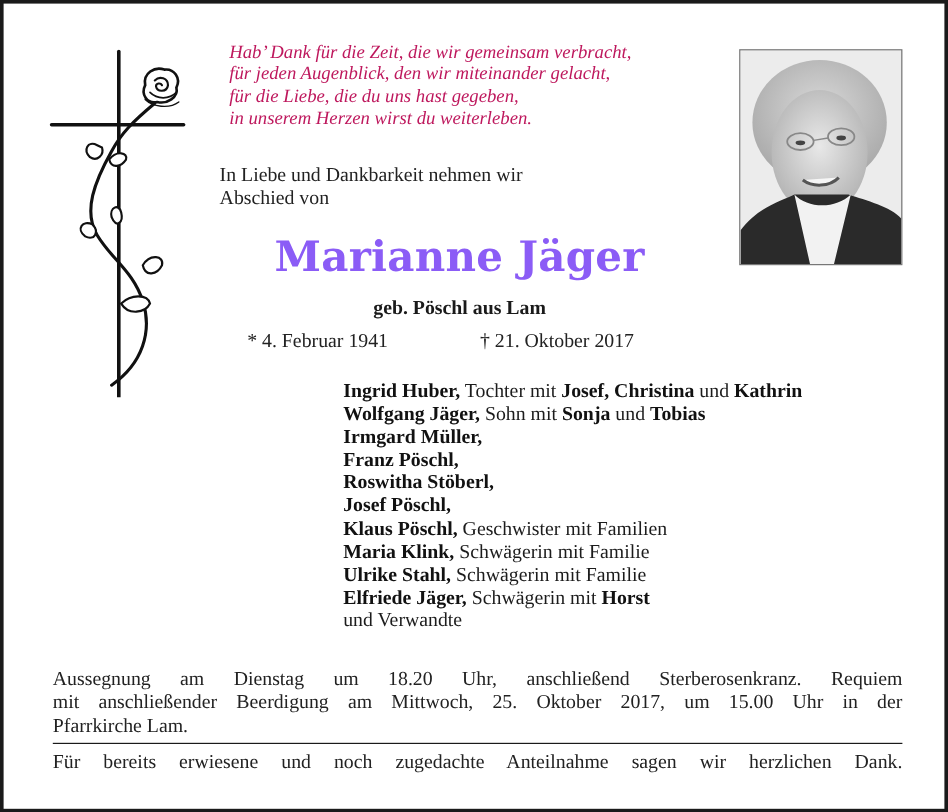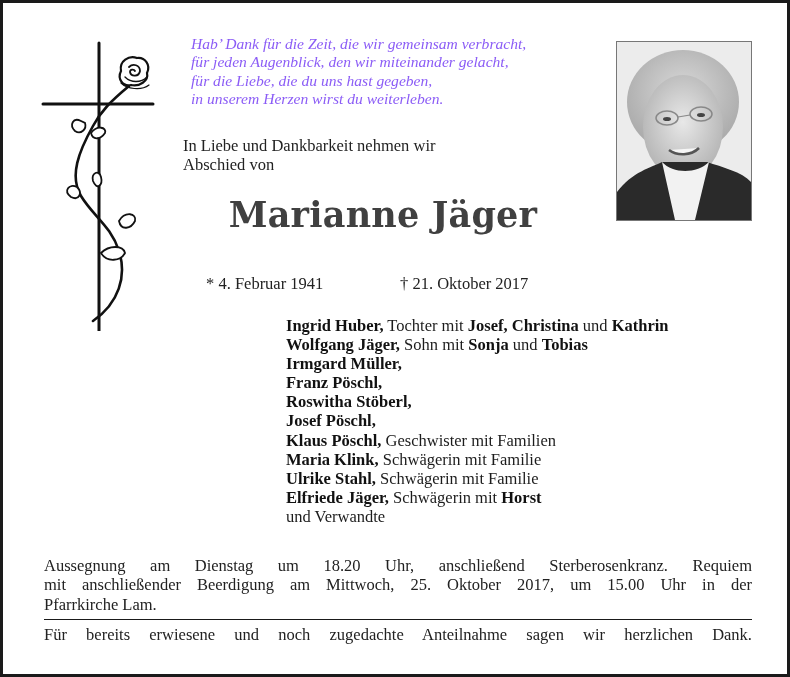--- a/index.html
+++ b/index.html
@@ -6,36 +6,36 @@
   body { width: 790px; height: 677px; position: relative; overflow: hidden; }
   .card {
     position: absolute; left: 0; top: 0; width: 790px; height: 677px;
     box-sizing: border-box; border: 3px solid #1a1a1a; background: #fff;
     font-family: "DejaVu Serif", "Liberation Serif", serif; color: #1c1c1c;
   }
   .cross { position: absolute; left: 38px; top: 38px; width: 118px; height: 290px; }
   .poem {
     position: absolute; left: 188px; top: 32px; width: 420px;
     font-family: "Liberation Serif", "DejaVu Serif", serif; font-style: italic;
-    font-size: 15.6px; line-height: 18.3px; color: #8b5cf6;
+    font-size: 15.6px; line-height: 18.3px; color: #be185d;
   }
   .poem div { white-space: nowrap; }
   .photo {
     position: absolute; left: 613px; top: 38px; width: 136px; height: 180px;
     box-sizing: border-box; border: 1px solid #777; overflow: hidden; background: #e9e9e9;
   }
   .intro {
     position: absolute; left: 180px; top: 133px; width: 400px; 
     font-family: "Liberation Serif", "DejaVu Serif", serif;
     font-size: 16.5px; line-height: 19px; color: #222;
   }
   .name {
     position: absolute; left: 180px; top: 190px; width: 400px; text-align: center;
     font-family: "DejaVu Serif", serif; font-weight: bold;
-    font-size: 35px; line-height: 44px; color: #404040; letter-spacing: 0.2px;
+    font-size: 35px; line-height: 44px; color: #8b5cf6; letter-spacing: 0.2px;
   }
   .maiden {
     position: absolute; left: 180px; top: 244px; width: 400px; text-align: center;
     font-family: "Liberation Serif", serif; font-weight: bold;
     font-size: 16.5px; line-height: 20px; color: #1a1a1a;
   }
   .dates {
     position: absolute; top: 271px; font-family: "Liberation Serif", serif;
     font-size: 16.5px; line-height: 20px; color: #222; white-space: nowrap;
   }
@@ -124,20 +124,21 @@
       <path d="M52 108 C60 114, 74 114, 82 106" stroke="#555" stroke-width="2.5" fill="#f6f6f6"></path>
     </svg>
   </div>
 
   <div class="intro">
     <div>In Liebe und Dankbarkeit nehmen wir</div>
     <div>Abschied von</div>
   </div>
 
   <div class="name">Marianne Jäger</div>
+  <div class="maiden">geb. Pöschl aus Lam</div>
 
   <div class="dates born">* 4. Februar 1941</div>
   <div class="dates died">† 21. Oktober 2017</div>
 
   <div class="mourners">
     <div class="row">
       <b>Ingrid Huber,</b><span> Tochter mit </span><b>Josef, Christina</b><span> und </span><b>Kathrin</b>
     </div>
     <div class="row">
       <b>Wolfgang Jäger,</b><span> Sohn mit </span><b>Sonja</b><span> und </span><b>Tobias</b>

